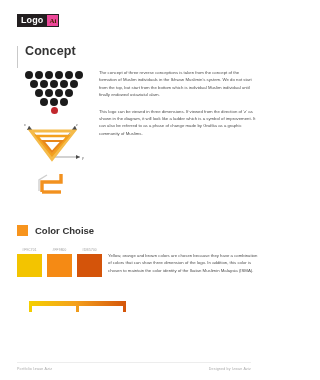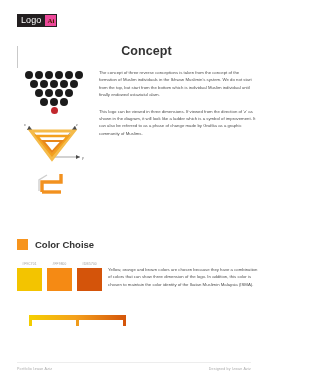--- a/index.html
+++ b/index.html
@@ -26,21 +26,21 @@
     left: 17px;
     top: 14px;
     display: flex;
     align-items: stretch;
     height: 13px;
   }
   .logo-badge .word {
     background: #231f20;
     color: #ffffff;
     font-size: 9px;
-    font-weight: normal;
+    font-weight: bold;
     line-height: 13px;
     padding: 0 4px 0 4px;
     letter-spacing: .1px;
   }
   .logo-badge .ai {
     background: #ec4899;
     color: #4a2300;
     font-size: 7px;
     font-weight: bold;
     line-height: 13px;
@@ -70,21 +70,20 @@
     letter-spacing: 1.4px;
     color: #e2e2e2;
     font-weight: normal;
   }
 
   
   .section-concept {
     position: relative;
     margin-top: 4px;
     padding-left: 25px;
-    text-align: center;
   }
   .vrule {
     position: absolute;
     left: 17px;
     top: 2px;
     width: 1px;
     height: 22px;
     background: #c9c9c9;
   }
   .concept-title {
@@ -157,21 +156,21 @@
     margin: 0 0 9px 0;
     font-size: 4.3px;
     line-height: 1.72;
     color: #4f4f4f;
     text-align: left;
   }
 
   
   .section-color {
     position: relative;
-    margin-top: 40px;
+    margin-top: 26px;
     padding-left: 17px;
     display: flex;
     align-items: center;
     gap: 7px;
   }
   .color-swatch-icon {
     width: 11px;
     height: 11px;
     background: #f7941d;
   }

